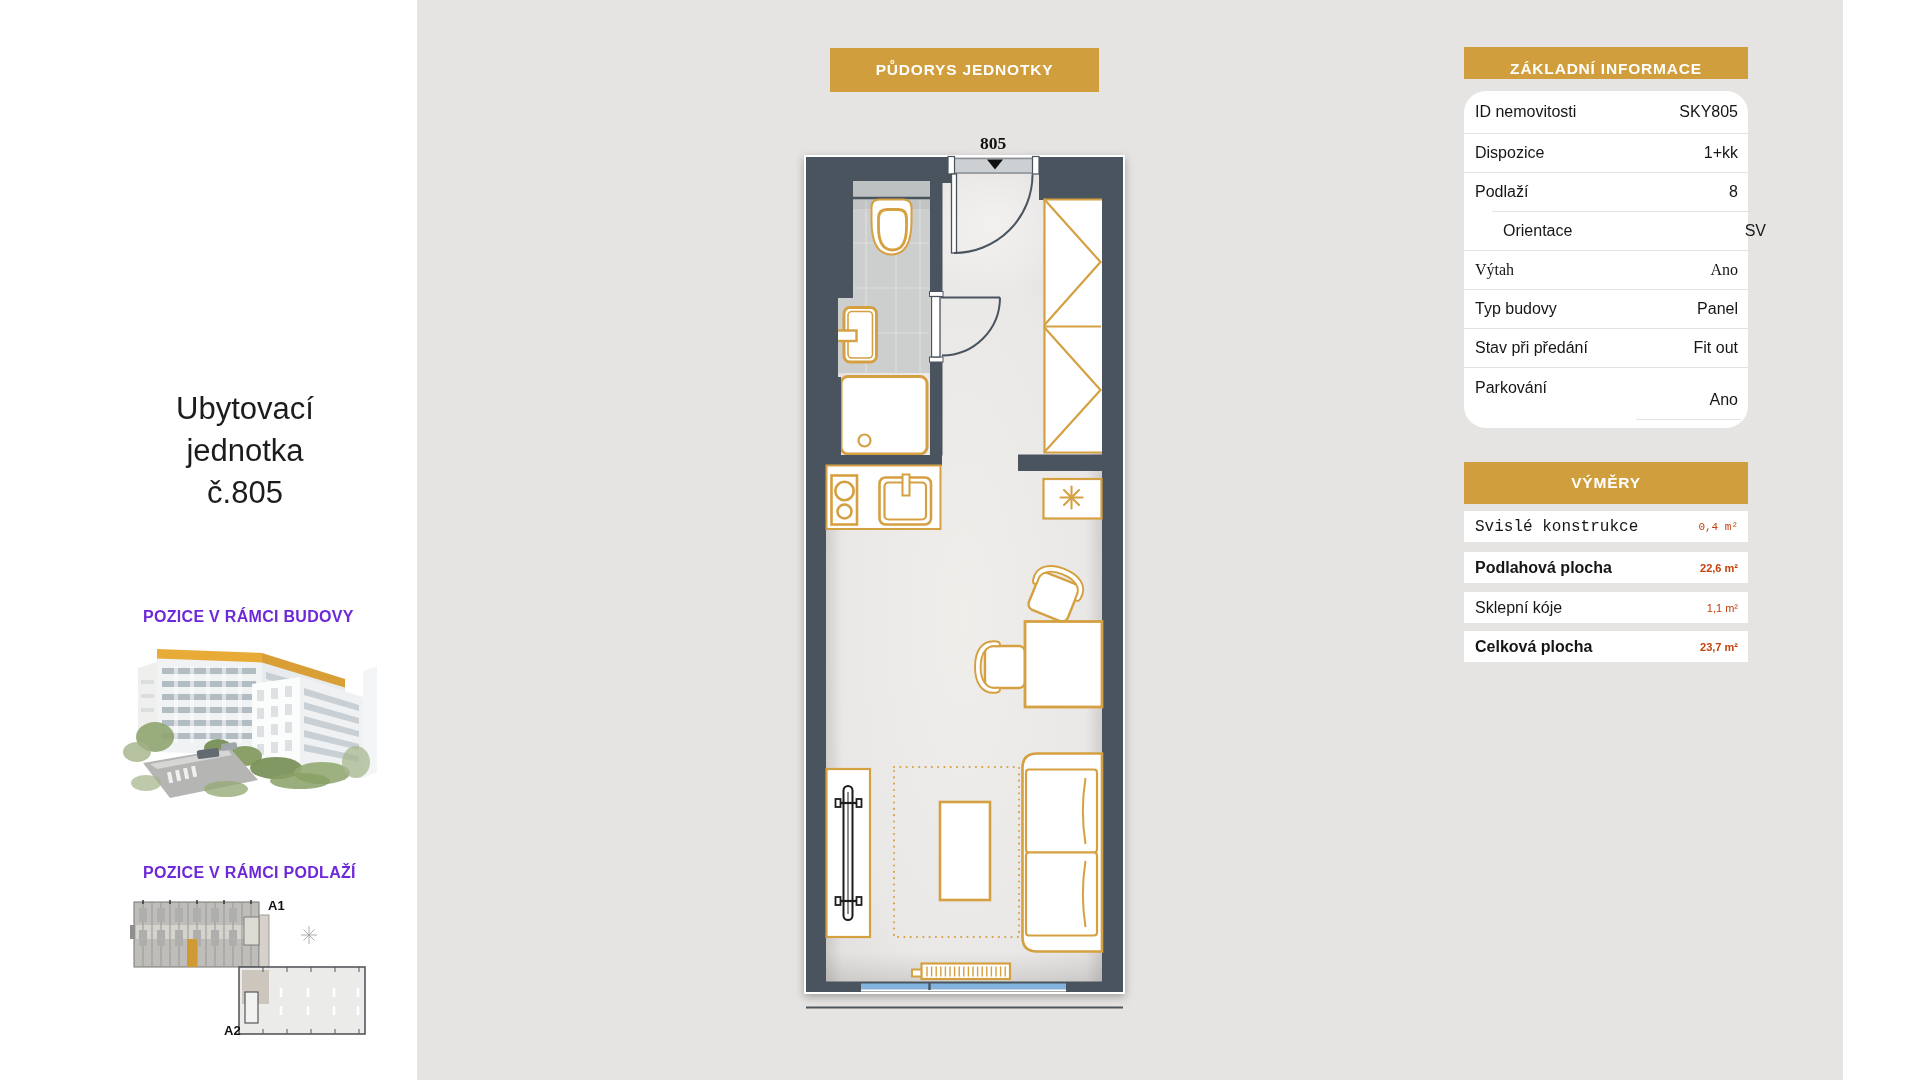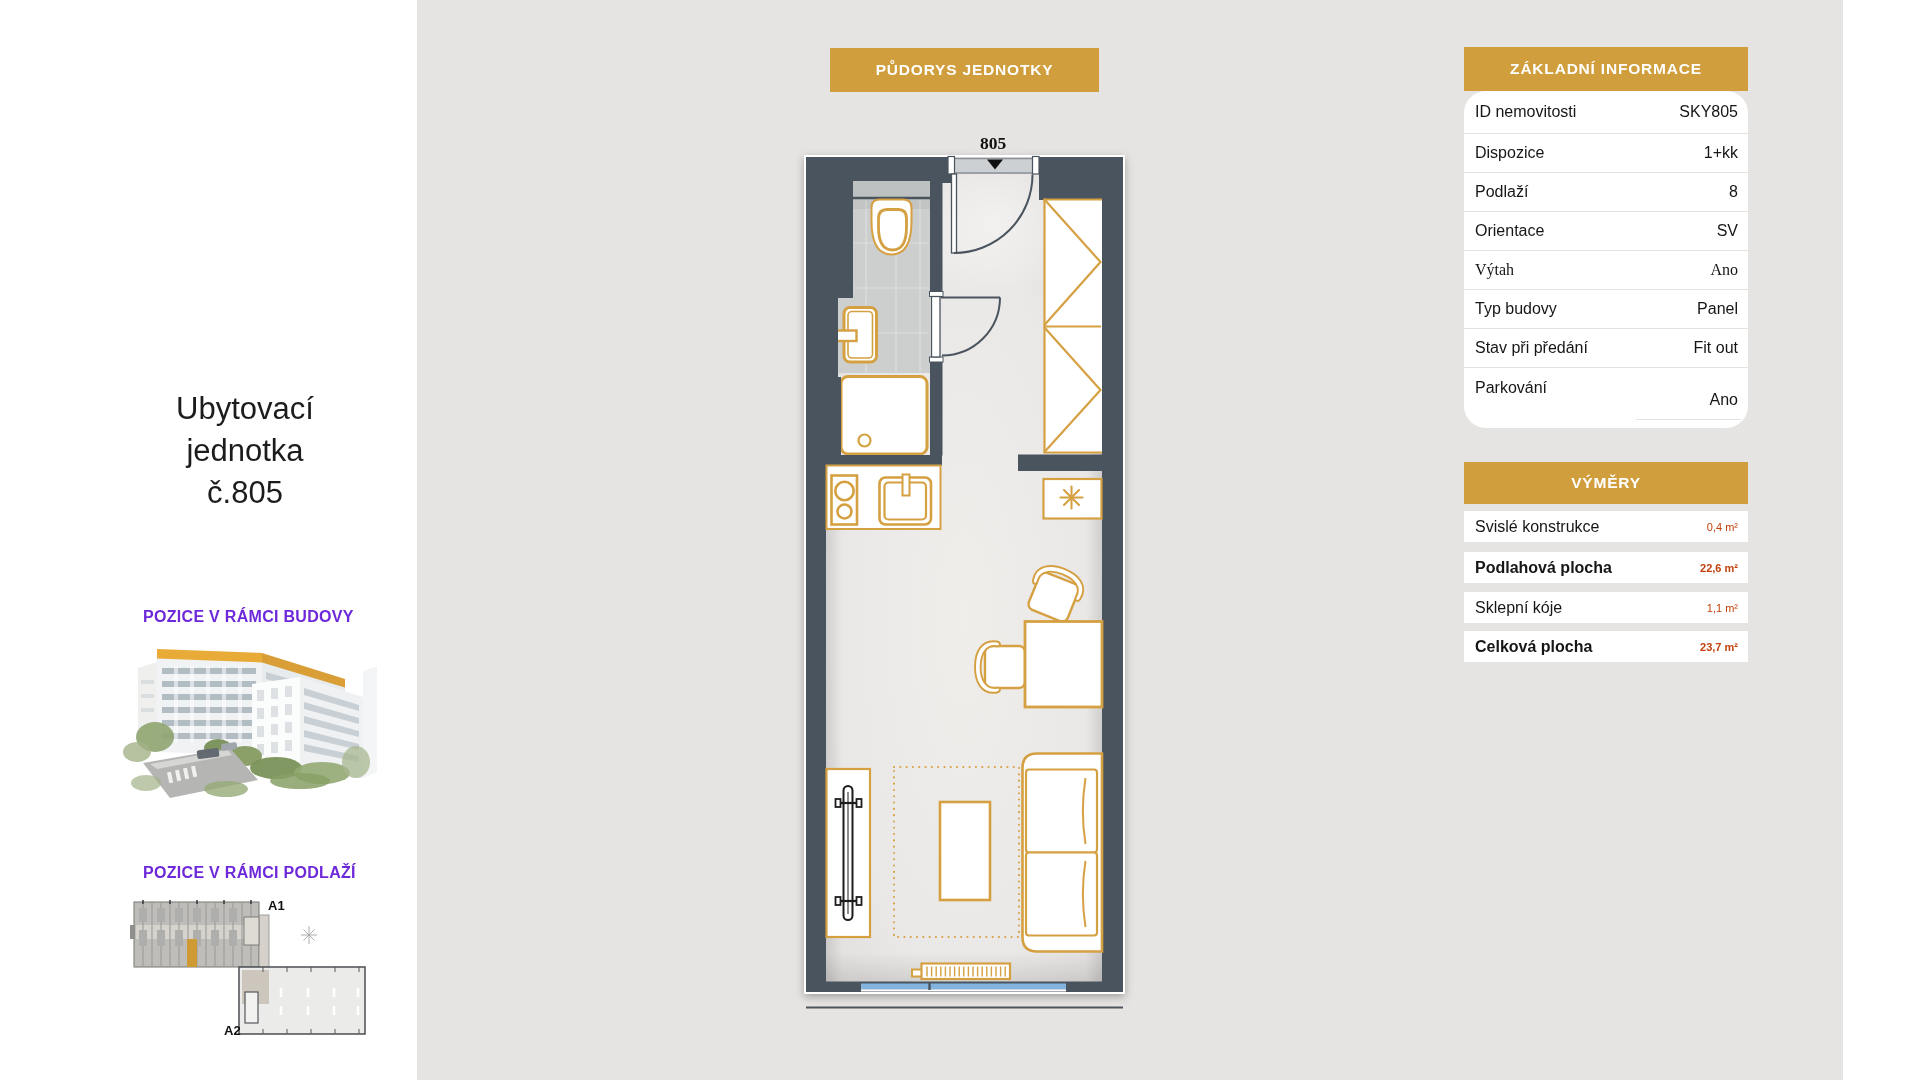--- a/index.html
+++ b/index.html
@@ -452,40 +452,40 @@
     <line x1="929.5" y1="983" x2="929.5" y2="990" stroke="#49535d" stroke-width="2.4"></line>
 
     <line x1="806" y1="1007.5" x2="1123" y2="1007.5" stroke="#4d565e" stroke-width="2"></line>
 
     <text x="993" y="148.5" text-anchor="middle" font-family="Liberation Serif, serif" font-weight="bold" font-size="17.5" fill="#111111">805</text>
 
     <polygon points="987,159.5 1003,159.5 995,169.5" fill="#111111"></polygon>
   </svg>
   </div>
 
-  <div class="goldbox hdr" style="left:1464px;top:47px;width:284px;height:44px;line-height:44px;">ZÁKLADNÍ INFORMACE</div>
+  <div class="goldbox hdr" style="left:1464px;top:47px;width:284px;height:32px;line-height:44px;">ZÁKLADNÍ INFORMACE</div>
 
   <div class="tbl" style="left:1464px;top:91px;width:284px;height:337px;border-radius:22px;">
 
     <div class="row" style="height:42px;">
         <span class="lab">ID nemovitosti</span>
         <span class="val">SKY805</span>
       </div>
 
     <div class="row sep" style="height:39px;">
         <span class="lab">Dispozice</span>
         <span class="val">1+kk</span>
       </div>
 
     <div class="row sep" style="height:39px;text-align:center;">
         <span class="lab">Podlaží</span>
         <span class="val">8</span>
       </div>
 
-    <div class="row sep" style="height:39px;">
+    <div class="row sep" style="height:39px;margin-left:28px;">
         <span class="lab">Orientace</span>
         <span class="val">SV</span>
       </div>
 
     <div class="row sep" style="height:39px;font-family:Liberation Serif, serif;">
         <span class="lab">Výtah</span>
         <span class="val">Ano</span>
       </div>
 
     <div class="row sep" style="height:39px;padding-left:17px;">
@@ -500,21 +500,21 @@
 
     <div class="row sep" style="height:61px;">
       <span class="lab" style="top:20px;">Parkování</span>
       <span class="val" style="top:32px;">Ano</span>
       <span style="position:absolute;right:7px;bottom:8px;width:105px;border-top:1px solid #e3e2e0;"></span>
     </div>
   </div>
 
   <div class="goldbox hdr" style="left:1464px;top:462px;width:284px;height:42px;line-height:42px;">VÝMĚRY</div>
 
-  <div class="vrow" style="top:511px;">
+  <div class="vrow" style="top:511px;font-family:Liberation Mono, monospace;">
       <span class="lab">Svislé konstrukce</span>
       <span class="val">0,4 m²</span>
     </div>
 
   <div class="vrow" style="top:552px;">
       <span class="lab bold">Podlahová plocha</span>
       <span class="val bold">22,6 m²</span>
     </div>
 
   <div class="vrow" style="top:592px;">

